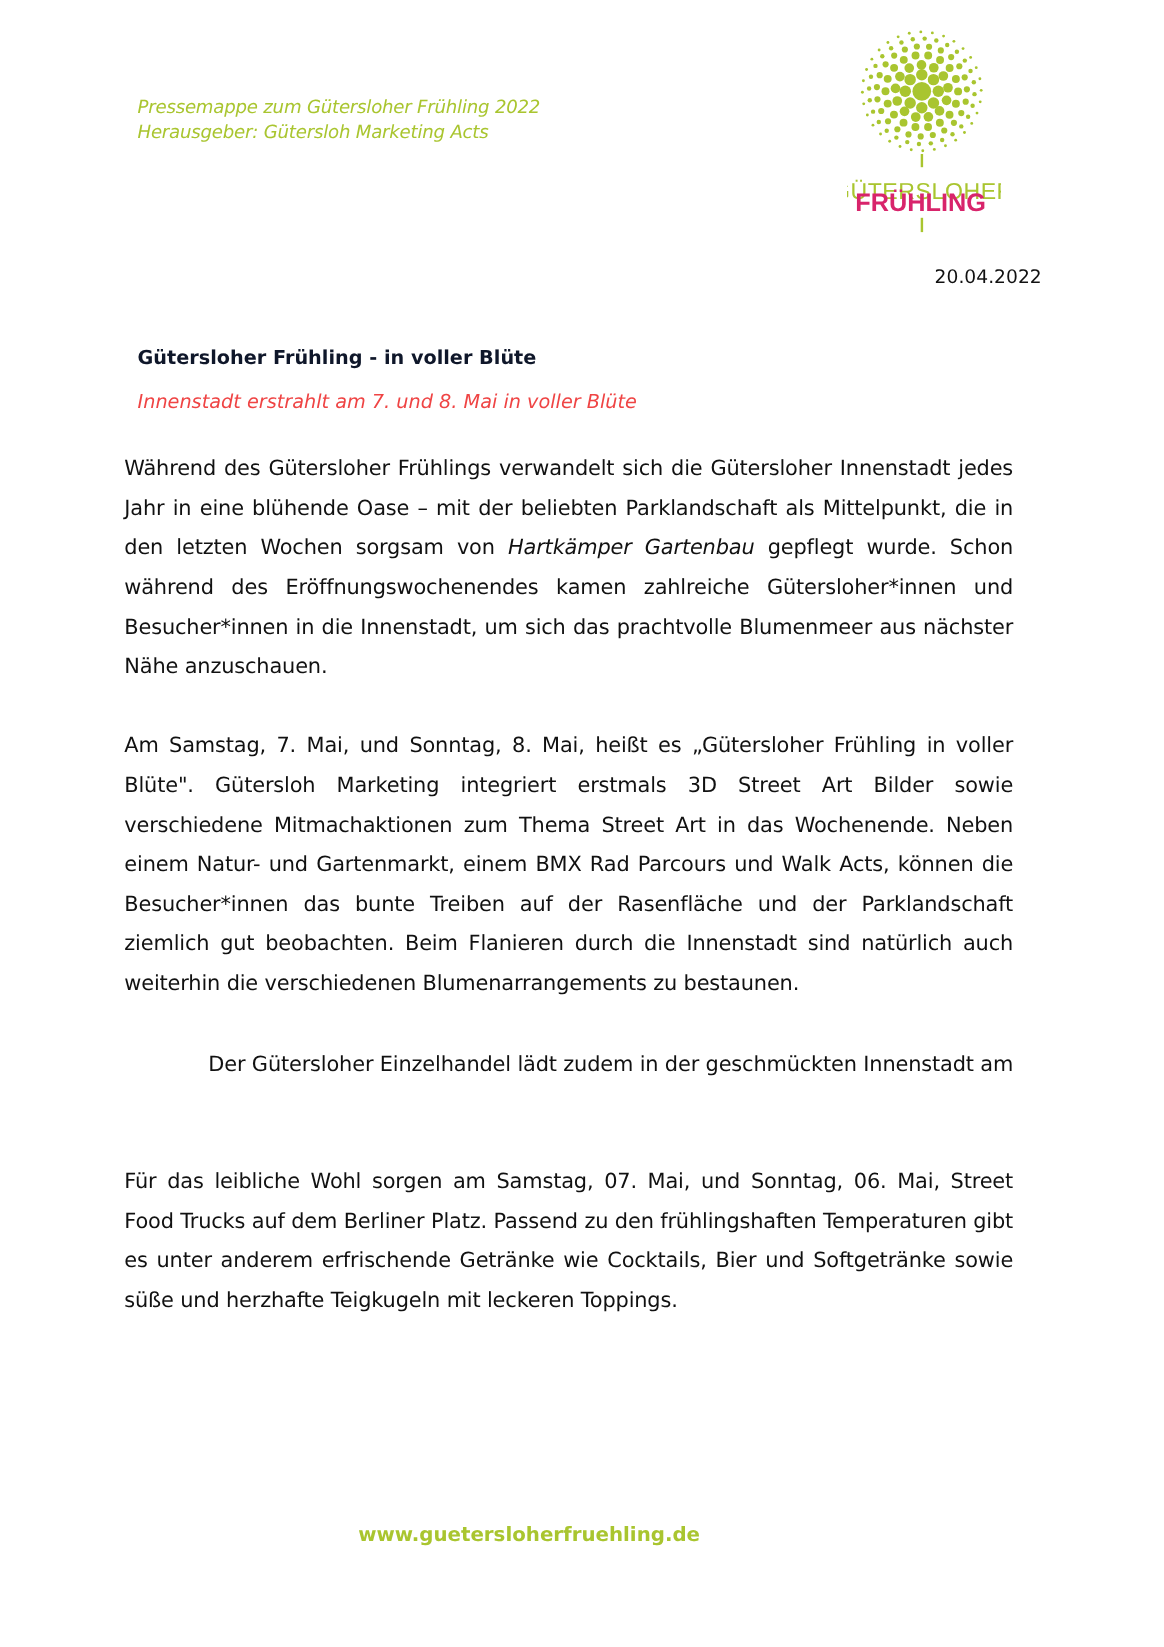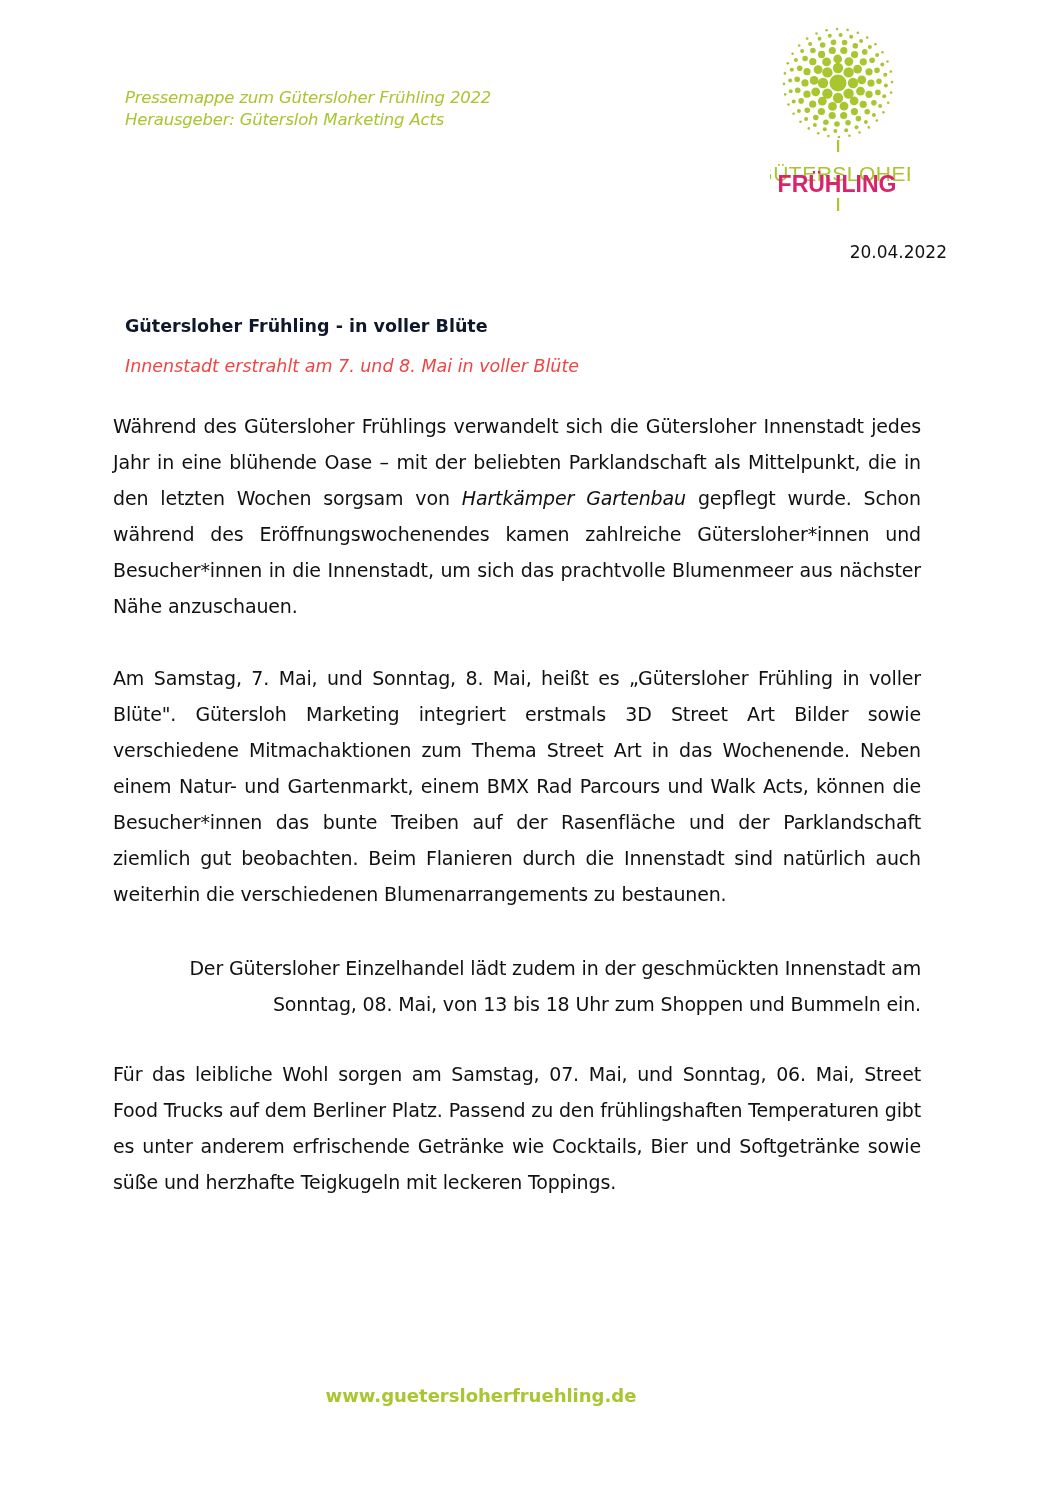--- a/index.html
+++ b/index.html
@@ -167,18 +167,17 @@
 
 <div class="title">Gütersloher Frühling - in voller Blüte</div>
 <div class="subtitle">Innenstadt erstrahlt am 7. und 8. Mai in voller Blüte</div>
 
 <div id="p1" class="para"><span>Während des Gütersloher Frühlings verwandelt sich die Gütersloher Innenstadt jedes Jahr in eine blühende Oase – mit der beliebten Parklandschaft als Mittelpunkt, die in den letzten Wochen sorgsam von </span><span class="it">Hartkämper Gartenbau</span><span> gepflegt wurde. Schon während des Eröffnungswochenendes kamen zahlreiche Gütersloher*innen und Besucher*innen in die Innenstadt, um sich das prachtvolle Blumenmeer aus nächster Nähe anzuschauen.</span></div>
 
 <div id="p2" class="para">Am Samstag, 7. Mai, und Sonntag, 8. Mai, heißt es „Gütersloher Frühling in voller Blüte". Gütersloh Marketing integriert erstmals 3D Street Art Bilder sowie verschiedene Mitmachaktionen zum Thema Street Art in das Wochenende. Neben einem Natur- und Gartenmarkt, einem BMX Rad Parcours und Walk Acts, können die Besucher*innen das bunte Treiben auf der Rasenfläche und der Parklandschaft ziemlich gut beobachten. Beim Flanieren durch die Innenstadt sind natürlich auch weiterhin die verschiedenen Blumenarrangements zu bestaunen.</div>
 
 <div id="p3" class="para left">
   <div>Der Gütersloher Einzelhandel lädt zudem in der geschmückten Innenstadt am</div>
-  <div>Sonntag, 08. Mai, von 13 bis 18 Uhr zum Shoppen und Bummeln ein.</div>
 </div>
 
 <div id="p4" class="para">Für das leibliche Wohl sorgen am Samstag, 07. Mai, und Sonntag, 06. Mai, Street Food Trucks auf dem Berliner Platz. Passend zu den frühlingshaften Temperaturen gibt es unter anderem erfrischende Getränke wie Cocktails, Bier und Softgetränke sowie süße und herzhafte Teigkugeln mit leckeren Toppings.</div>
 
 <div class="footer">www.guetersloherfruehling.de</div>
 
 </body></html>

